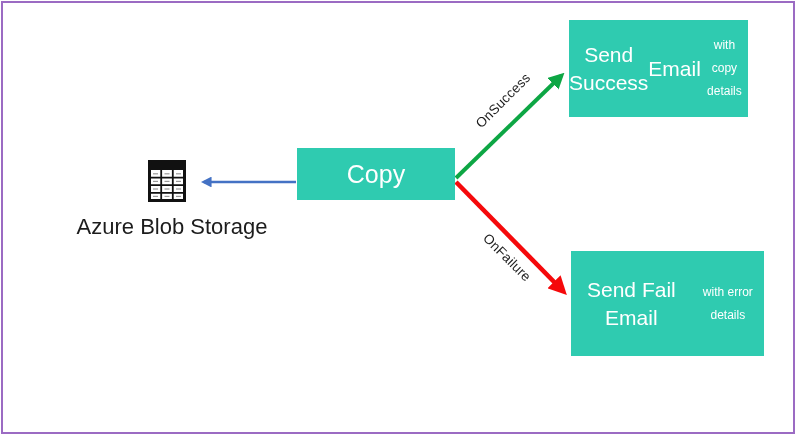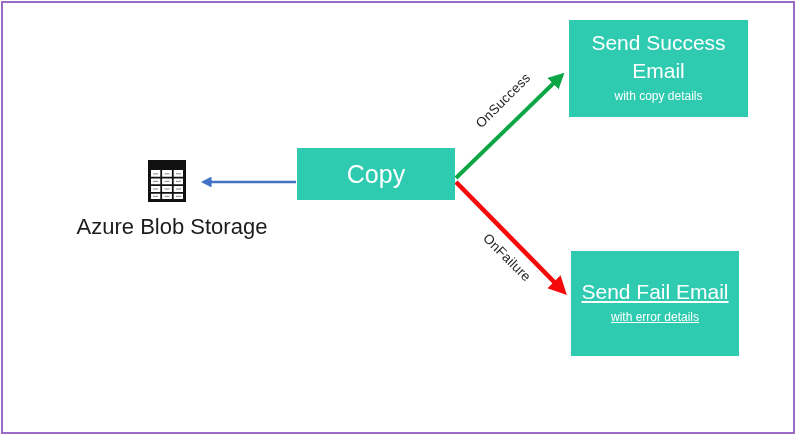--- a/index.html
+++ b/index.html
@@ -22,28 +22,28 @@
   .stroke-green { stroke: var(--success-green, #0da644); stroke-width: 4; }
   .stroke-red   { stroke: var(--failure-red, #f5090b); stroke-width: 4.6; }
   .fill-blue  { fill: var(--dataset-blue, #4472c4); }
   .fill-green { fill: var(--success-green, #0da644); }
   .fill-red   { fill: var(--failure-red, #f5090b); }
 
   .activity {
     position: absolute;
     background: var(--activity-teal, #2fcbb0);
     color: var(--node-text, #ffffff);
-    display: flex; flex-direction: column;
+    display: flex; flex-direction: row;
     align-items: center; justify-content: center;
     text-align: center;
   }
   .copy    { left: 297px; top: 148px; width: 158px; height: 52px; }
   .copy-text { font-size: 25px; }
   .success { left: 569px; top: 20px;  width: 179px; height: 97px; }
-  .fail    { left: 571px; top: 251px; width: 168px; height: 105px; text-decoration: underline; }
+  .fail    { left: 571px; top: 251px; width: 193px; height: 105px; }
   .title    { font-size: 21px; line-height: 28px; }
   .subtitle { font-size: 12px; line-height: 23px; }
 
   .blob-icon { position: absolute; left: 148px; top: 160px; color: var(--icon-black, #111111); }
   .blob-label {
     position: absolute; left: 58px; top: 214px; width: 228px;
     text-align: center; font-size: 22px;
     color: var(--label-dark, #1c1c1c);
   }
 

